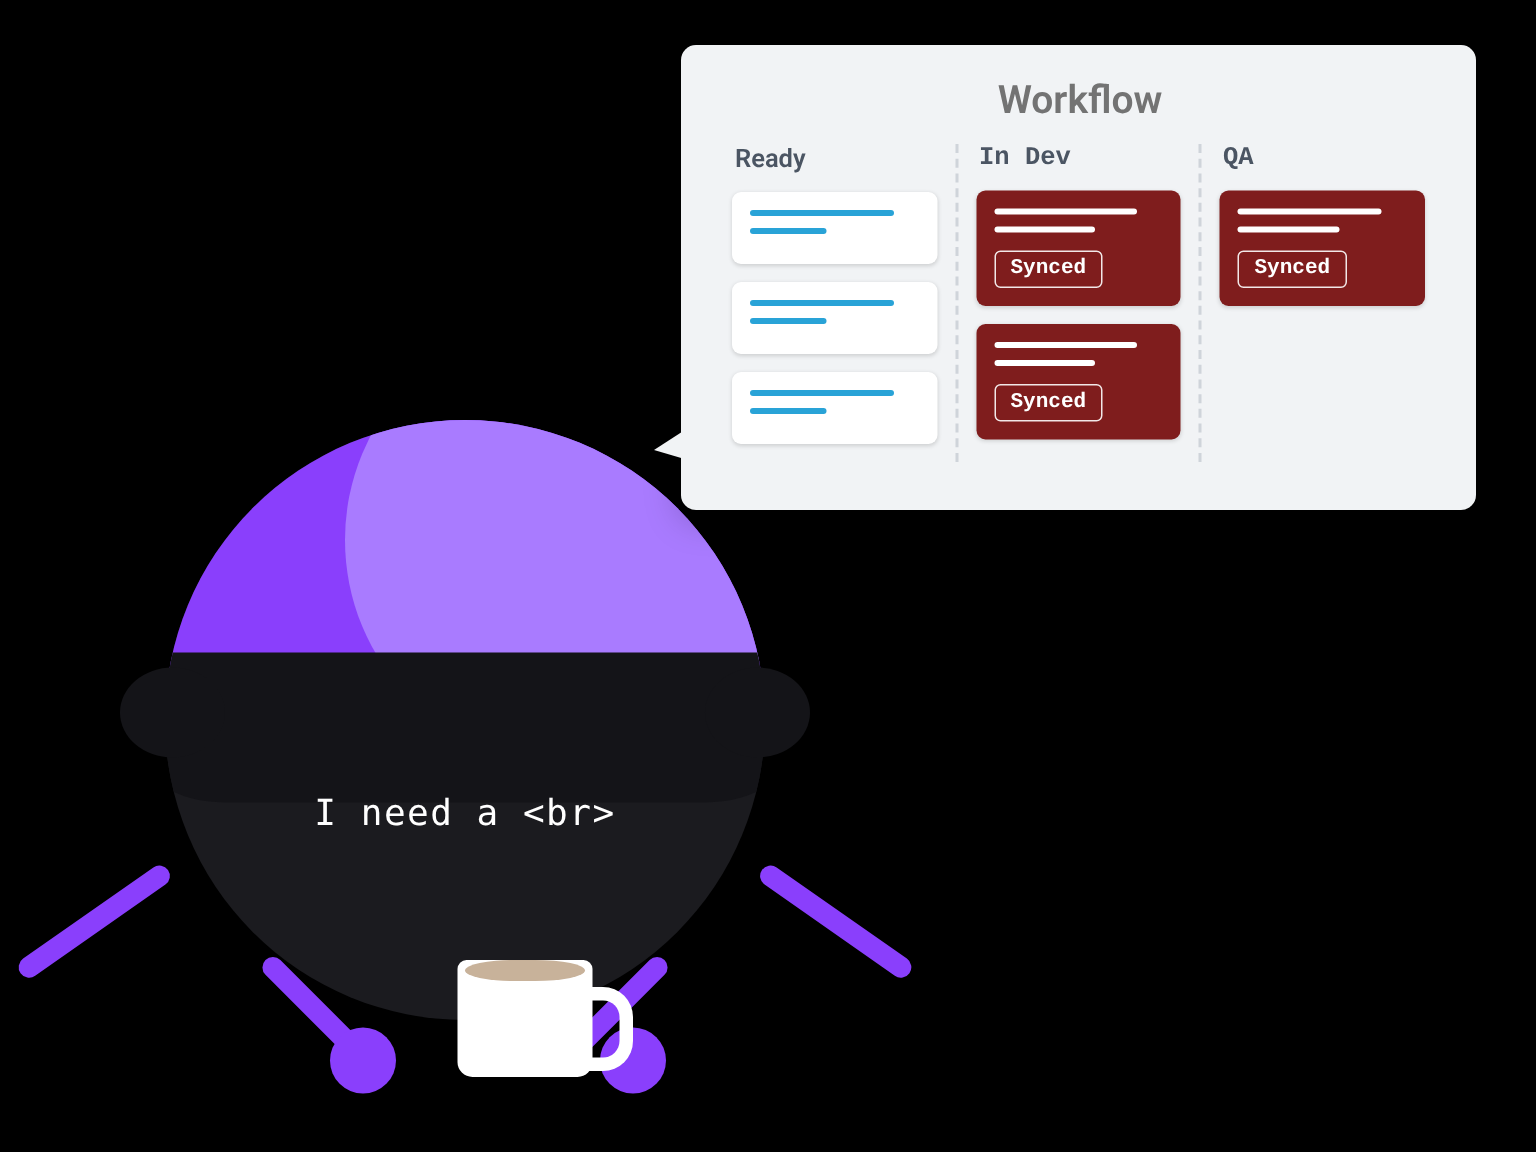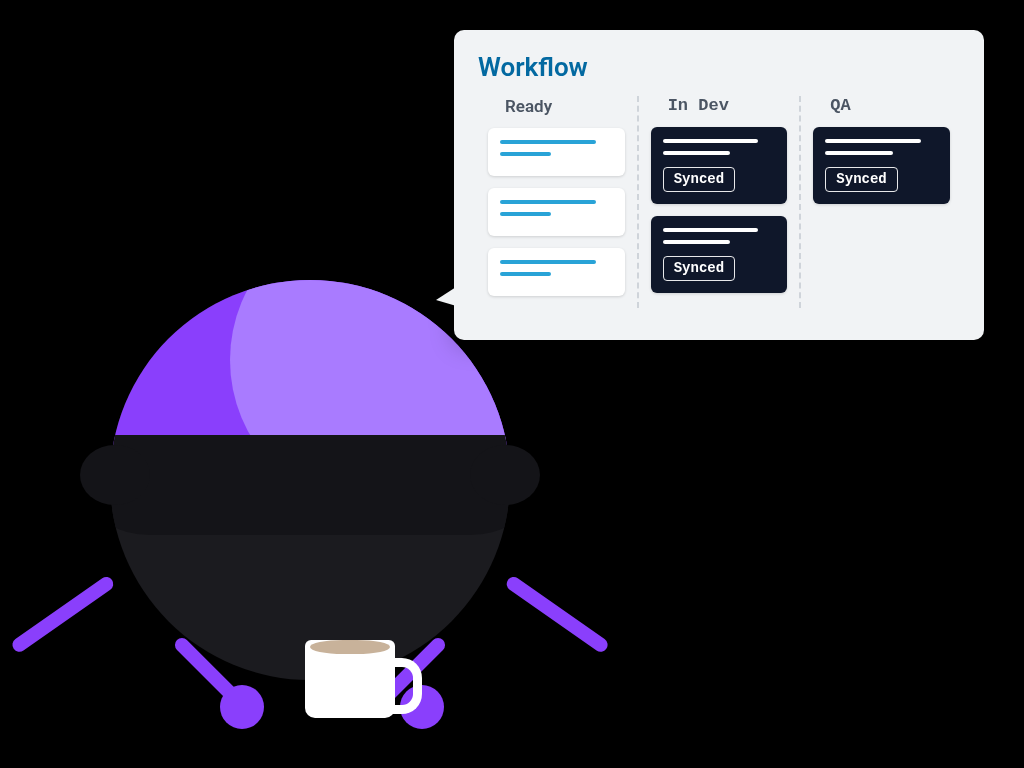--- a/index.html
+++ b/index.html
@@ -160,51 +160,52 @@
     left:-18px;
     bottom:30px;
     width:0;height:0;
     border-top:22px solid transparent;
     border-bottom:10px solid transparent;
     border-right:34px solid #f1f3f5;
   }
   .card-title{
     font-size:26px;
     font-weight:600;
-    color:#0369a1;
+    color:#737373;
     margin:0 0 14px 2px;
+    text-align:center;
   }
   .cols{
     display:flex;
     gap:0;
   }
   .col{
     flex:1;
     padding:0 12px;
     min-width:0;
   }
   .col + .col{
     border-left:2px dashed #cfd4da;
     font-family:Liberation Mono, monospace;
   }
   .col-title{
     font-size:17px;
     font-weight:600;
     color:#4b5563;
-    margin:0 0 12px 17px;
+    margin:0 0 12px 2px;
   }
 
   .ticket{
     border-radius:6px;
     padding:12px 12px 12px 12px;
     margin-bottom:12px;
     box-shadow:0 1px 3px rgba(0,0,0,.15);
   }
   .ticket.white{ background:#fff; }
-  .ticket.blue { background:#0f172a; }
+  .ticket.blue { background:#7f1d1d; }
 
   .line{
     height:4px;
     border-radius:2px;
     margin-bottom:8px;
   }
   .ticket.white .line{ background:#29a3d7; }
   .ticket.blue  .line{ background:#fff; }
   .line.long { width:85%; }
   .line.short{ width:45%; }
@@ -224,20 +225,21 @@
 </head>
 <body>
 
 <div class="robot">
   <div class="shadow"></div>
   <div class="body-ball">
     <div class="cap">
       <div class="cap-highlight"></div>
     </div>
     <div class="mask"></div>
+    <div class="shirt-text">I need a &lt;br&gt;</div>
   </div>
   <div class="ear left"></div>
   <div class="ear right"></div>
 
   <div class="arm al1"></div>
   <div class="arm al2"></div>
   <div class="arm ar1"></div>
   <div class="arm ar2"></div>
   <div class="hand hl"></div>
   <div class="hand hr"></div>

